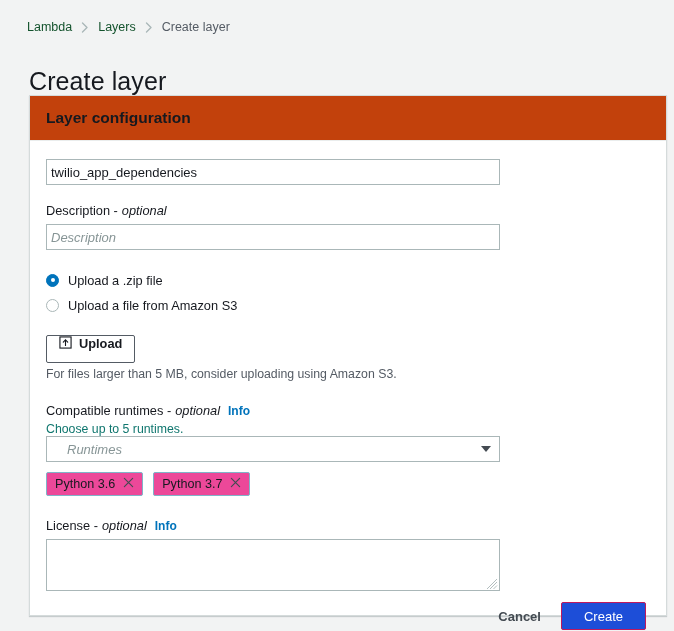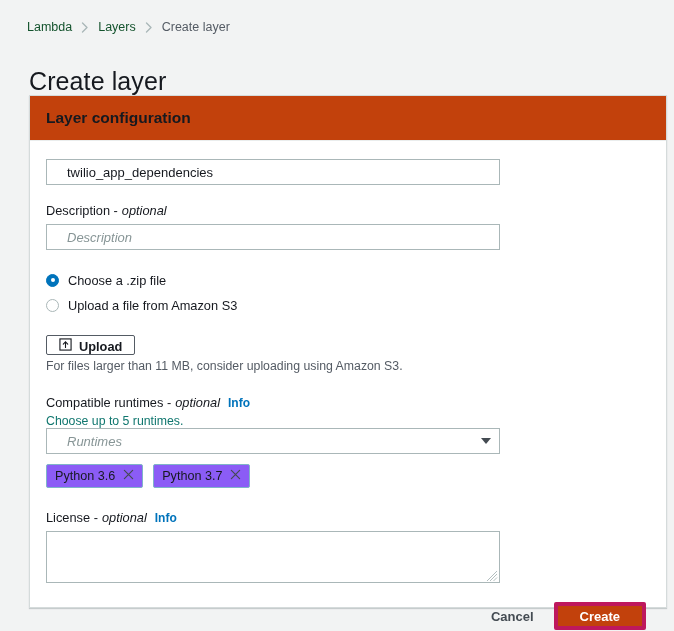--- a/index.html
+++ b/index.html
@@ -117,21 +117,21 @@
     color: #0f766e;
     margin-top: -2px;
   }
 
   .text-input {
     width: 454px;
     height: 26px;
     box-sizing: border-box;
     border: 1px solid #aab7b8;
     background: #ffffff;
-    padding: 0 20px;
+    padding: 0 4px;
     font-family: "Liberation Sans", sans-serif;
     font-size: 13px;
     color: #16191f;
     border-radius: 0;
     outline: none;
   }
   .text-input::placeholder {
     color: #879596;
     font-style: italic;
   }
@@ -178,23 +178,23 @@
     border: 1px solid #aab7b8;
   }
   .radio-label {
     font-size: 12.8px;
     color: #16191f;
   }
 
   
   .upload-btn {
     display: inline-flex;
-    align-items: flex-end;
+    align-items: flex-start;
     gap: 7px;
-    height: 20px;
+    height: 28px;
     padding: 0 12px;
     box-sizing: border-box;
     border: 1px solid #545b64;
     background: #ffffff;
     color: #16191f;
     font-size: 12.8px;
     font-weight: bold;
     font-family: "Liberation Sans", sans-serif;
     cursor: pointer;
     border-radius: 2px;
@@ -238,21 +238,21 @@
     margin-top: 10px;
   }
   .token {
     display: inline-flex;
     align-items: center;
     gap: 8px;
     height: 24px;
     padding: 0 8px;
     box-sizing: border-box;
     border: 1px solid #7fb4c9;
-    background: #8b5cf6;
+    background: #ec4899;
     font-size: 12.6px;
     color: #16191f;
     border-radius: 2px;
   }
   .token-x {
     display: block;
     cursor: pointer;
   }
 
   
@@ -298,26 +298,26 @@
     background: transparent;
     border: none;
     font-family: "Liberation Sans", sans-serif;
     font-size: 13px;
     font-weight: bold;
     color: #444b52;
     cursor: pointer;
     padding: 5px 2px;
   }
   .btn-create {
-    background: #c2410c;
-    border: 4px solid #be185d;
+    background: #1d4ed8;
+    border: 1px solid #be185d;
     color: #ffffff;
     font-family: "Liberation Sans", sans-serif;
     font-size: 13px;
-    font-weight: bold;
+    font-weight: normal;
     padding: 0 22px;
     height: 28px;
     border-radius: 2px;
     cursor: pointer;
   }
 </style>
 </head>
 <body>
 
 <nav class="breadcrumb">
@@ -354,40 +354,40 @@
       <div class="field-label">
         <span>Description -</span>
         <span class="opt">optional</span>
       </div>
       <input class="text-input" type="text" placeholder="Description" style="">
     </div>
 
     <div class="radio-group">
       <label class="radio-row">
         <span class="radio-mark checked"></span>
-        <span class="radio-label">Choose a .zip file</span>
+        <span class="radio-label">Upload a .zip file</span>
       </label>
       <label class="radio-row">
         <span class="radio-mark unchecked"></span>
         <span class="radio-label">Upload a file from Amazon S3</span>
       </label>
     </div>
 
     <div>
       <button class="upload-btn">
         <span class="upload-icon">
           <svg width="13" height="13" viewBox="0 0 14 14" aria-hidden="true">
             <rect x="1" y="1" width="12" height="12" fill="none" stroke="#16191f" stroke-width="1.2"></rect>
             <path d="M7 10.2 V4.4" fill="none" stroke="#16191f" stroke-width="1.2" stroke-linecap="round"></path>
             <path d="M4.6 6.6 L7 4.1 L9.4 6.6" fill="none" stroke="#16191f" stroke-width="1.2" stroke-linecap="round" stroke-linejoin="round"></path>
           </svg>
         </span>
         <span>Upload</span>
       </button>
-      <div class="helper">For files larger than 11 MB, consider uploading using Amazon S3.</div>
+      <div class="helper">For files larger than 5 MB, consider uploading using Amazon S3.</div>
     </div>
 
     <div class="runtimes-block">
       <div class="field-label">
         <span>Compatible runtimes -</span>
         <span class="opt">optional</span>
         <a class="info-link" href="#">Info</a>
       </div>
       <div class="sublabel">Choose up to 5 runtimes.</div>
 

